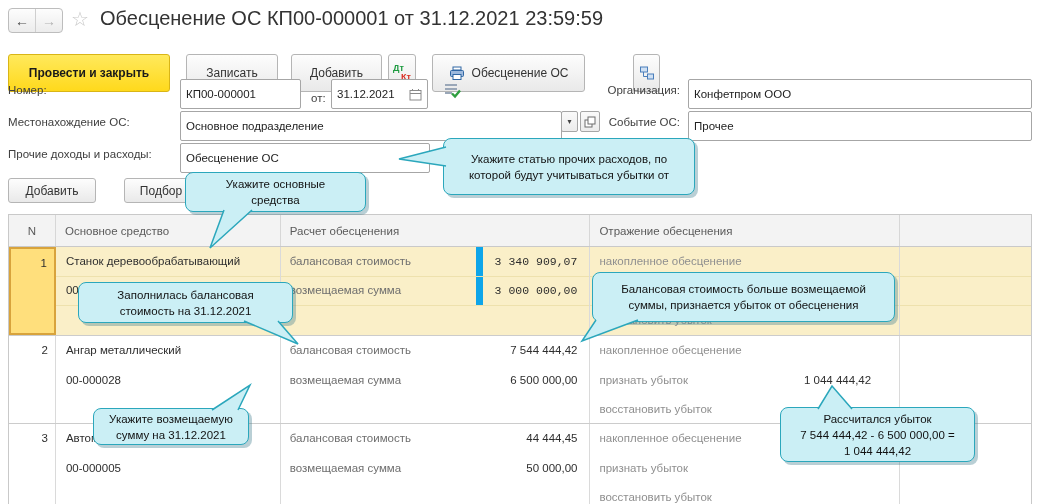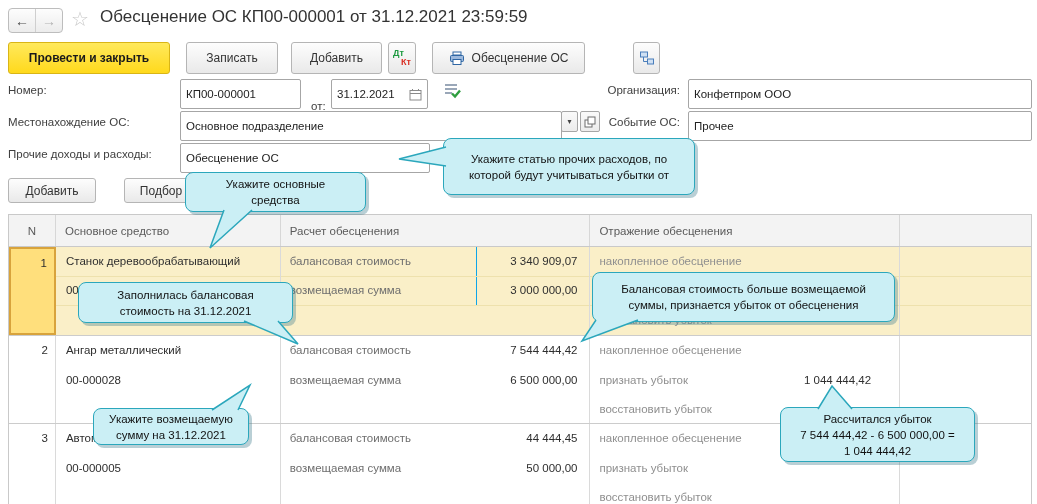--- a/index.html
+++ b/index.html
@@ -6,24 +6,24 @@
   html,body { background:#fff; }
   body { font-family:"Liberation Sans", sans-serif; }
   #app { position:relative; width:1037px; height:504px; background:#fff; overflow:hidden; font-size:11.5px; color:#2e2e2e; }
 
   
   .navgroup { position:absolute; left:8px; top:8px; width:55px; height:25px; border:1px solid #bdbdbd; border-radius:4px; background:linear-gradient(#fdfdfd,#ececec); display:flex; }
   .navgroup .half { flex:1; display:flex; align-items:center; justify-content:center; font-size:14px; font-weight:bold; }
   .navgroup .half:first-child { border-right:1px solid #cfcfcf; color:#4a4a4a; }
   .navgroup .half:last-child { color:#b3b3b3; }
   .star { position:absolute; left:71px; top:7px; font-size:20px; color:#c9c9c9; }
-  .title { position:absolute; left:100px; top:7px; font-size:17px; color:#333; white-space:nowrap; }
-
-  
-  .btn { position:absolute; top:42px; height:32px; border:1px solid #b5b5b5; border-radius:3px; background:linear-gradient(#fdfdfd,#e9e9e9); color:#333; font-size:12px; display:flex; align-items:center; justify-content:center; white-space:nowrap; cursor:default; }
+  .title { position:absolute; left:100px; top:7px; font-size:20px; color:#333; white-space:nowrap; }
+
+  
+  .btn { position:absolute; top:54px; height:38px; border:1px solid #b5b5b5; border-radius:3px; background:linear-gradient(#fdfdfd,#e9e9e9); color:#333; font-size:12px; display:flex; align-items:center; justify-content:center; white-space:nowrap; cursor:default; }
   .btn-primary { background:linear-gradient(#ffe95c,#ffd91c); border-color:#d9b516; font-weight:bold; color:#1a1a1a; }
   .dtkt { flex-direction:column; font-size:9px; font-weight:bold; line-height:9px; align-items:stretch; padding:3px 4px; }
   .dtkt .dt { color:#1c9a3f; text-align:left; }
   .dtkt .kt { color:#d93025; text-align:right; }
 
   
   .lbl { position:absolute; color:#404040; white-space:nowrap; }
   .lbl-r { text-align:right; }
   .field { position:absolute; height:30px; background:#fff; border:1px solid #a6a6a6; border-radius:2px; display:flex; align-items:center; padding:0 5px; white-space:nowrap; overflow:hidden; color:#222; }
   .field .val { flex:1; overflow:hidden; }
@@ -43,21 +43,21 @@
   .cN .line { justify-content:flex-end; padding-right:7px; color:#2e2e2e; }
   .calc-label { width:195px; padding-left:9px; color:#6e6e6e; overflow:hidden; }
   .calc-val { flex:1; text-align:right; padding-right:12px; color:#2e2e2e; display:block; line-height:29.5px; }
   .refl-label { width:180px; padding-left:9px; color:#8f8f8f; overflow:hidden; }
   .refl-val { flex:1; text-align:right; padding-right:28px; color:#2e2e2e; display:block; line-height:29.5px; }
   .sel { background:#faefc8; }
   .sel .cN { background:#ffdf7c; border:2px solid #d8a33c; }
   .sel > div .line { border-bottom:1px solid #eee1ad; }
   .sel > div .line:last-child { border-bottom:none; }
   .sel .cN .line { border-bottom:none; }
-  .sel .calc-val { border-left:1px solid #0ea5e9; }
+  .sel .calc-val { border-left:7px solid #0ea5e9;font-family:Liberation Mono, monospace; }
 
   
   .callout { position:absolute; z-index:5; background:#cbeff5; border:1.5px solid #2ba7bc; border-radius:8px; box-shadow:3px 3px 0 rgba(70,130,145,.38); display:flex; flex-direction:column; align-items:center; justify-content:center; text-align:center; color:#111; line-height:16px; padding:2px 4px; }
   .tail { position:absolute; z-index:6; }
 </style>
 </head>
 <body>
 
 <div id="app">
 
@@ -92,21 +92,21 @@
         <rect x="1.5" y="2" width="7" height="5" fill="#cfe0f3" stroke="#4a7ebb"></rect>
         <rect x="8.5" y="9" width="6" height="5" fill="#cfe0f3" stroke="#4a7ebb"></rect>
         <path d="M4.5 7 v4.5 h4" fill="none" stroke="#4a7ebb"></path>
       </svg>
   </button>
 
   <div class="lbl" style="left:8px;top:84px;">Номер:</div>
   <div class="field" style="left:180px;top:79px;width:121px;">
       <span class="val">КП00-000001</span>
     </div>
-  <div class="lbl" style="left:311px;top:100px;">от:</div>
+  <div class="lbl" style="left:311px;top:92px;">от:</div>
   <div class="field" style="left:331px;top:79px;width:97px;">
     <span class="val">31.12.2021</span>
     <svg width="13" height="13" viewBox="0 0 13 13">
         <rect x="1" y="2.5" width="11" height="9.5" fill="#fff" stroke="#8a8a8a"></rect>
         <line x1="1" y1="5.5" x2="12" y2="5.5" stroke="#8a8a8a"></line>
         <line x1="3.5" y1="1" x2="3.5" y2="3" stroke="#8a8a8a"></line>
         <line x1="9.5" y1="1" x2="9.5" y2="3" stroke="#8a8a8a"></line>
       </svg>
   </div>
   <svg style="position:absolute;left:443px;top:81px;" width="18" height="18" viewBox="0 0 18 18">

